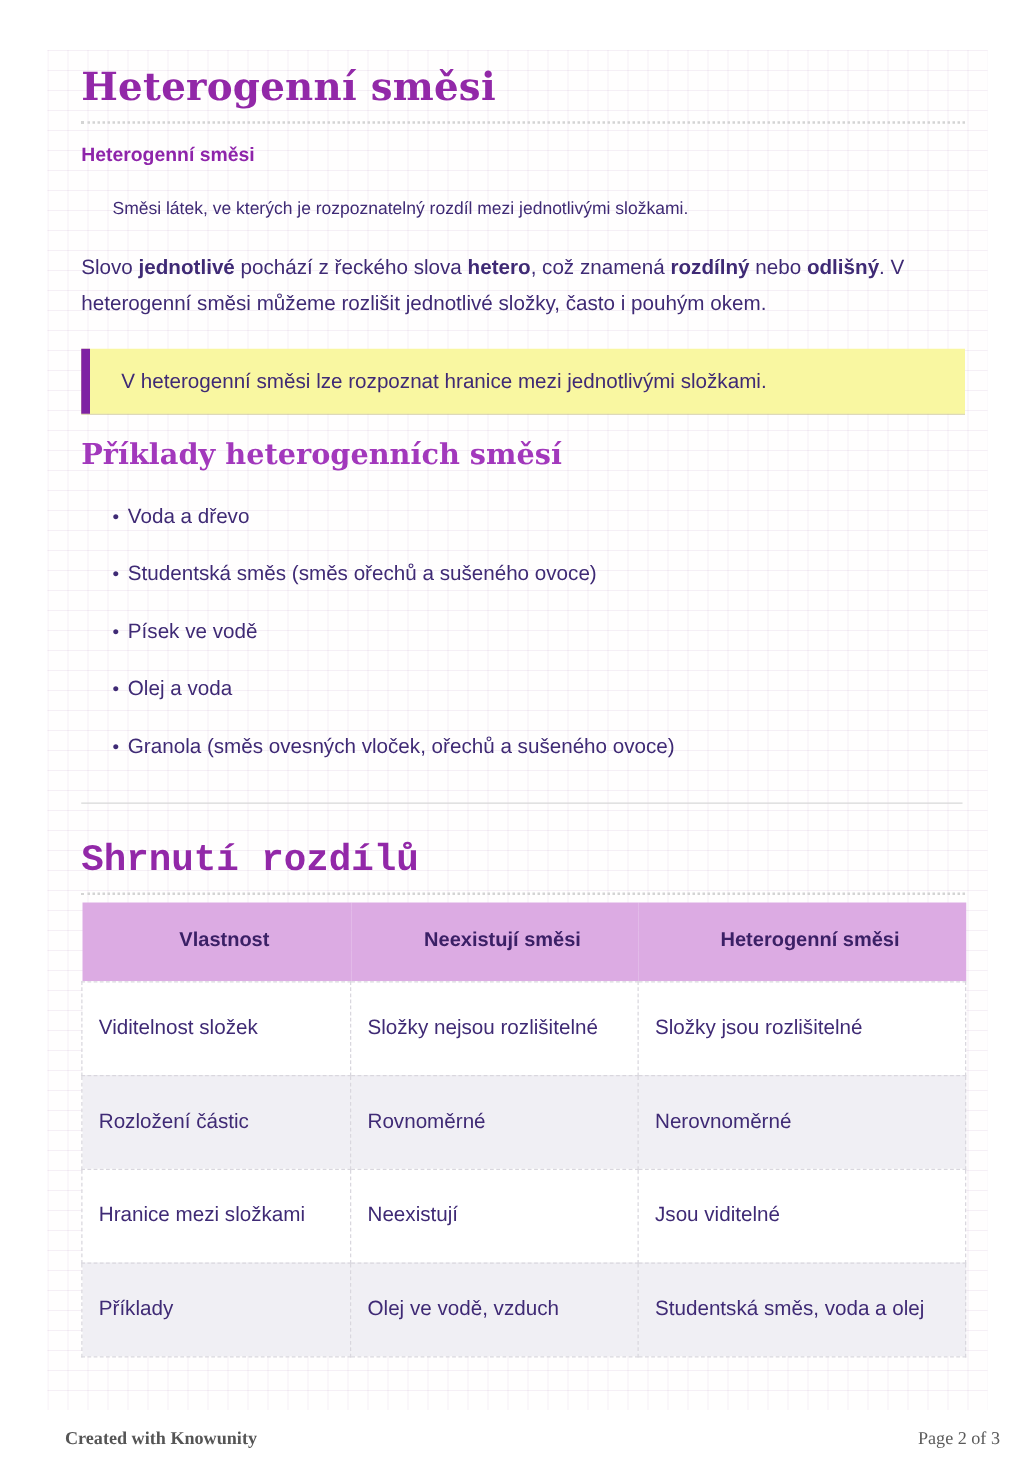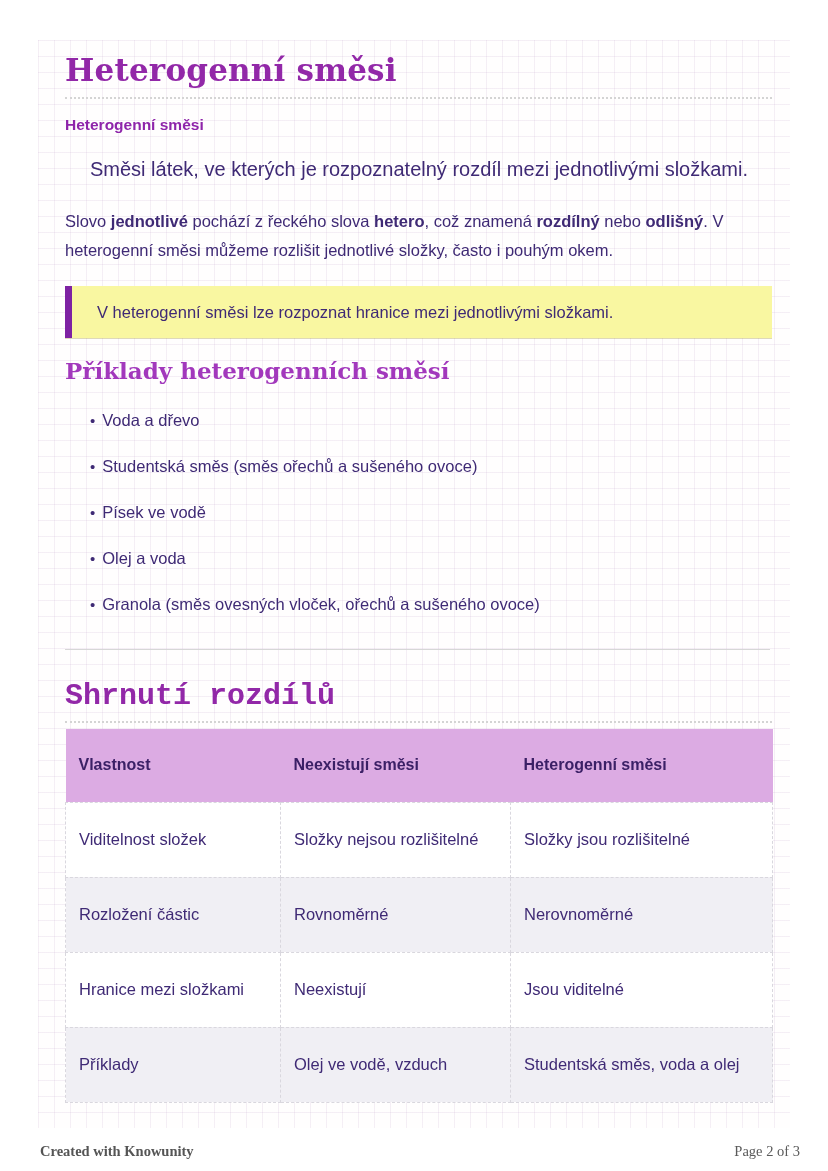--- a/index.html
+++ b/index.html
@@ -35,21 +35,21 @@
   }
   .term-heading {
     margin-top: 17px;
     font-size: 15.5px;
     font-weight: bold;
     color: #8e24aa;
   }
   .definition {
     margin-top: 24px;
     padding-left: 25px;
-    font-size: 20px;
+    font-size: 14px;
     color: var(--body, #3f2a75);
   }
   .paragraph {
     margin-top: 26px;
     font-size: 16.5px;
     line-height: 29px;
     color: var(--body, #3f2a75);
     padding-right: 10px;
   }
   .paragraph .b { font-weight: bold; }
@@ -101,42 +101,42 @@
     margin-top: 6px;
     border-collapse: collapse;
     width: 707px;
     table-layout: fixed;
   }
   table.compare col.c1 { width: 215px; }
   table.compare col.c2 { width: 230px; }
   table.compare col.c3 { width: 262px; }
   table.compare th {
     background: var(--th-bg, #dcabe3);
-    height: 73px;
-    text-align: left;
+    height: 63px;
+    text-align: center;
     vertical-align: middle;
     padding-left: 13px;
     font-size: 16px;
     font-weight: bold;
     color: #3b2066;
   }
   table.compare td {
     height: 75px;
     vertical-align: middle;
     padding-left: 13px;
     font-size: 16.5px;
     color: var(--body, #3f2a75);
     border: 1px dashed #d9d7de;
     background: #ffffff;
     margin-top: 16px;
   }
   table.compare tr.alt td { background: var(--alt-row, #f0eff4); }
   .footer {
     position: absolute;
-    left: 40px; right: 28px; top: 1143px;
+    left: 52px; right: 28px; top: 1143px;
     display: flex;
     justify-content: space-between;
     font-family: "Liberation Serif", serif;
     font-size: 14.5px;
     color: #5a5a5a;
   }
   .footer .brand { font-weight: bold; color: #555; }
 </style>
 </head>
 <body>

